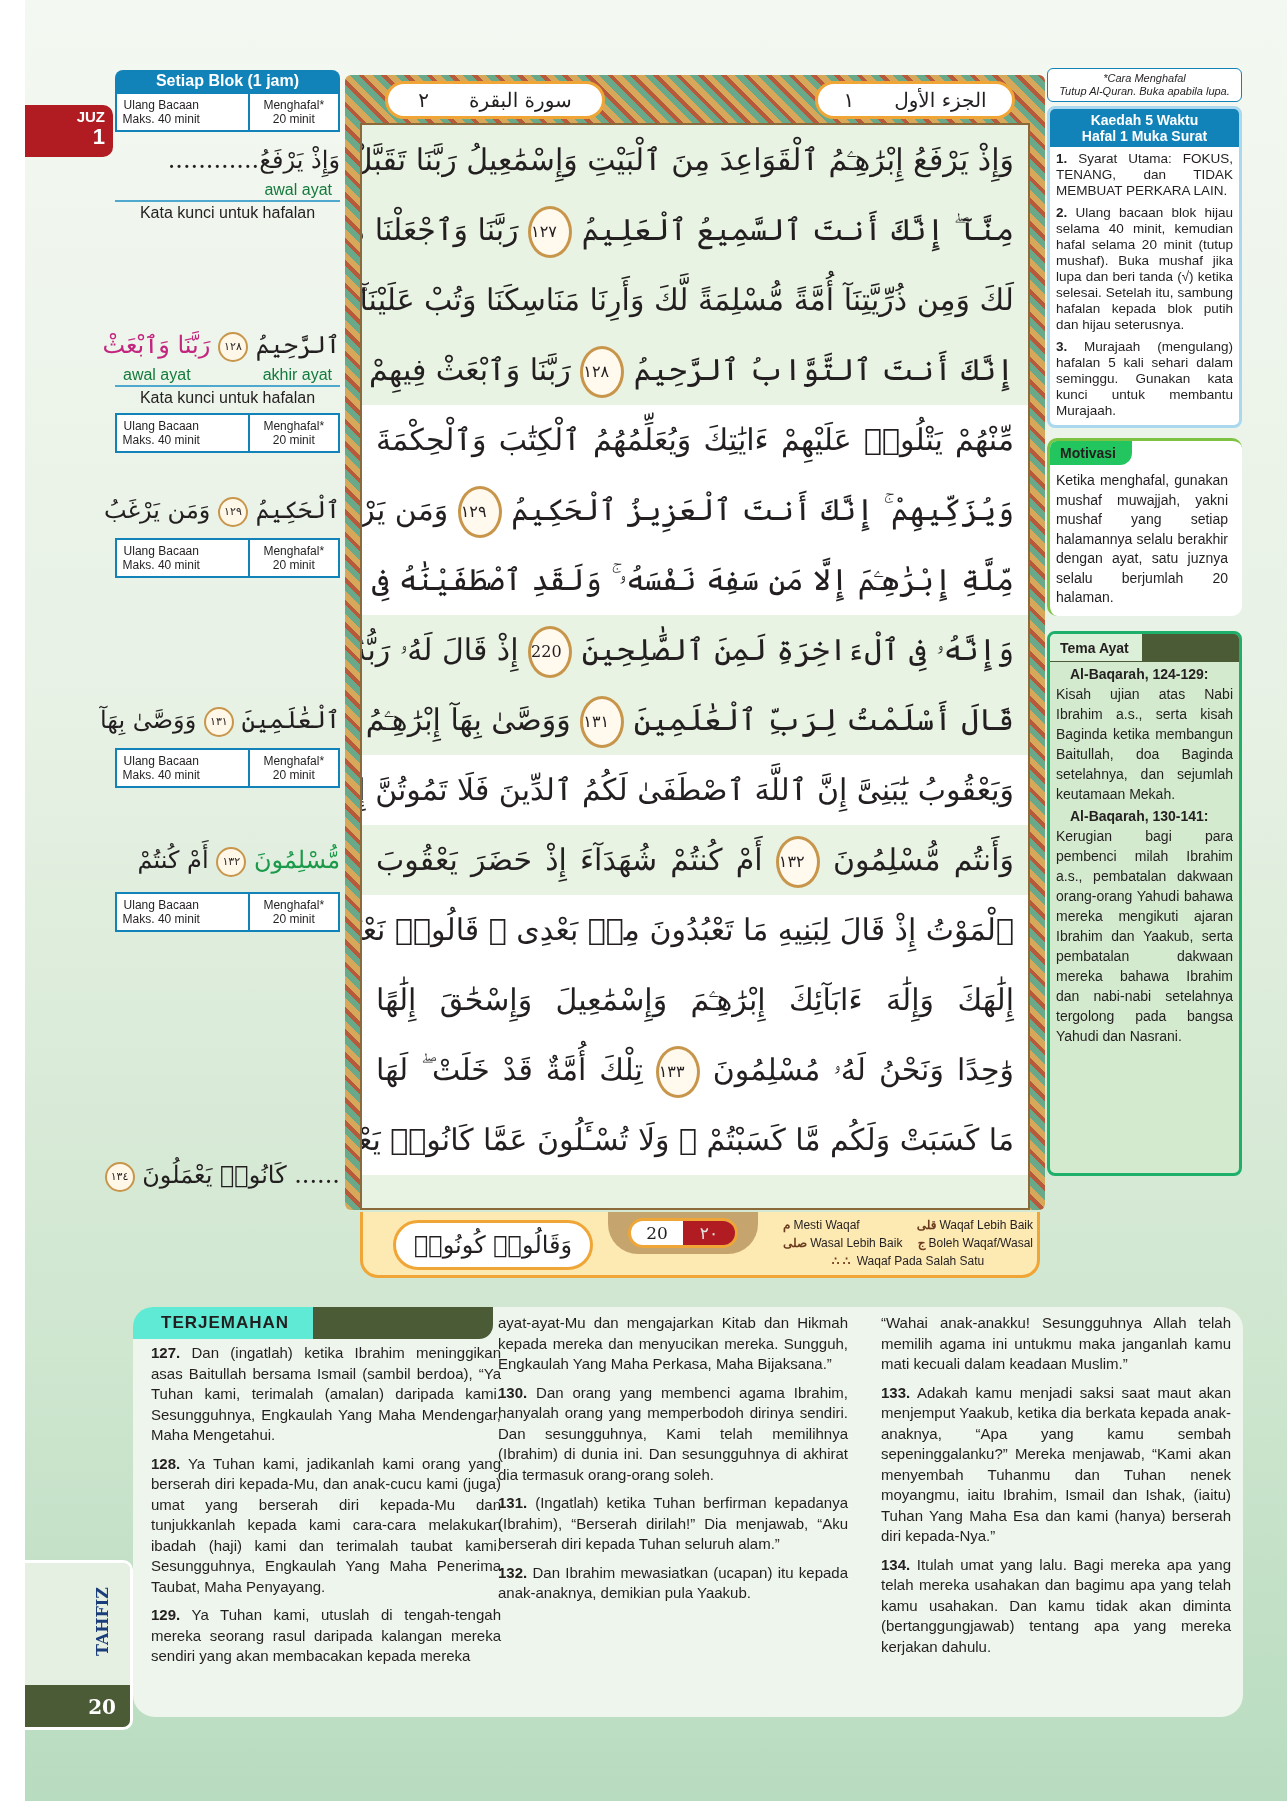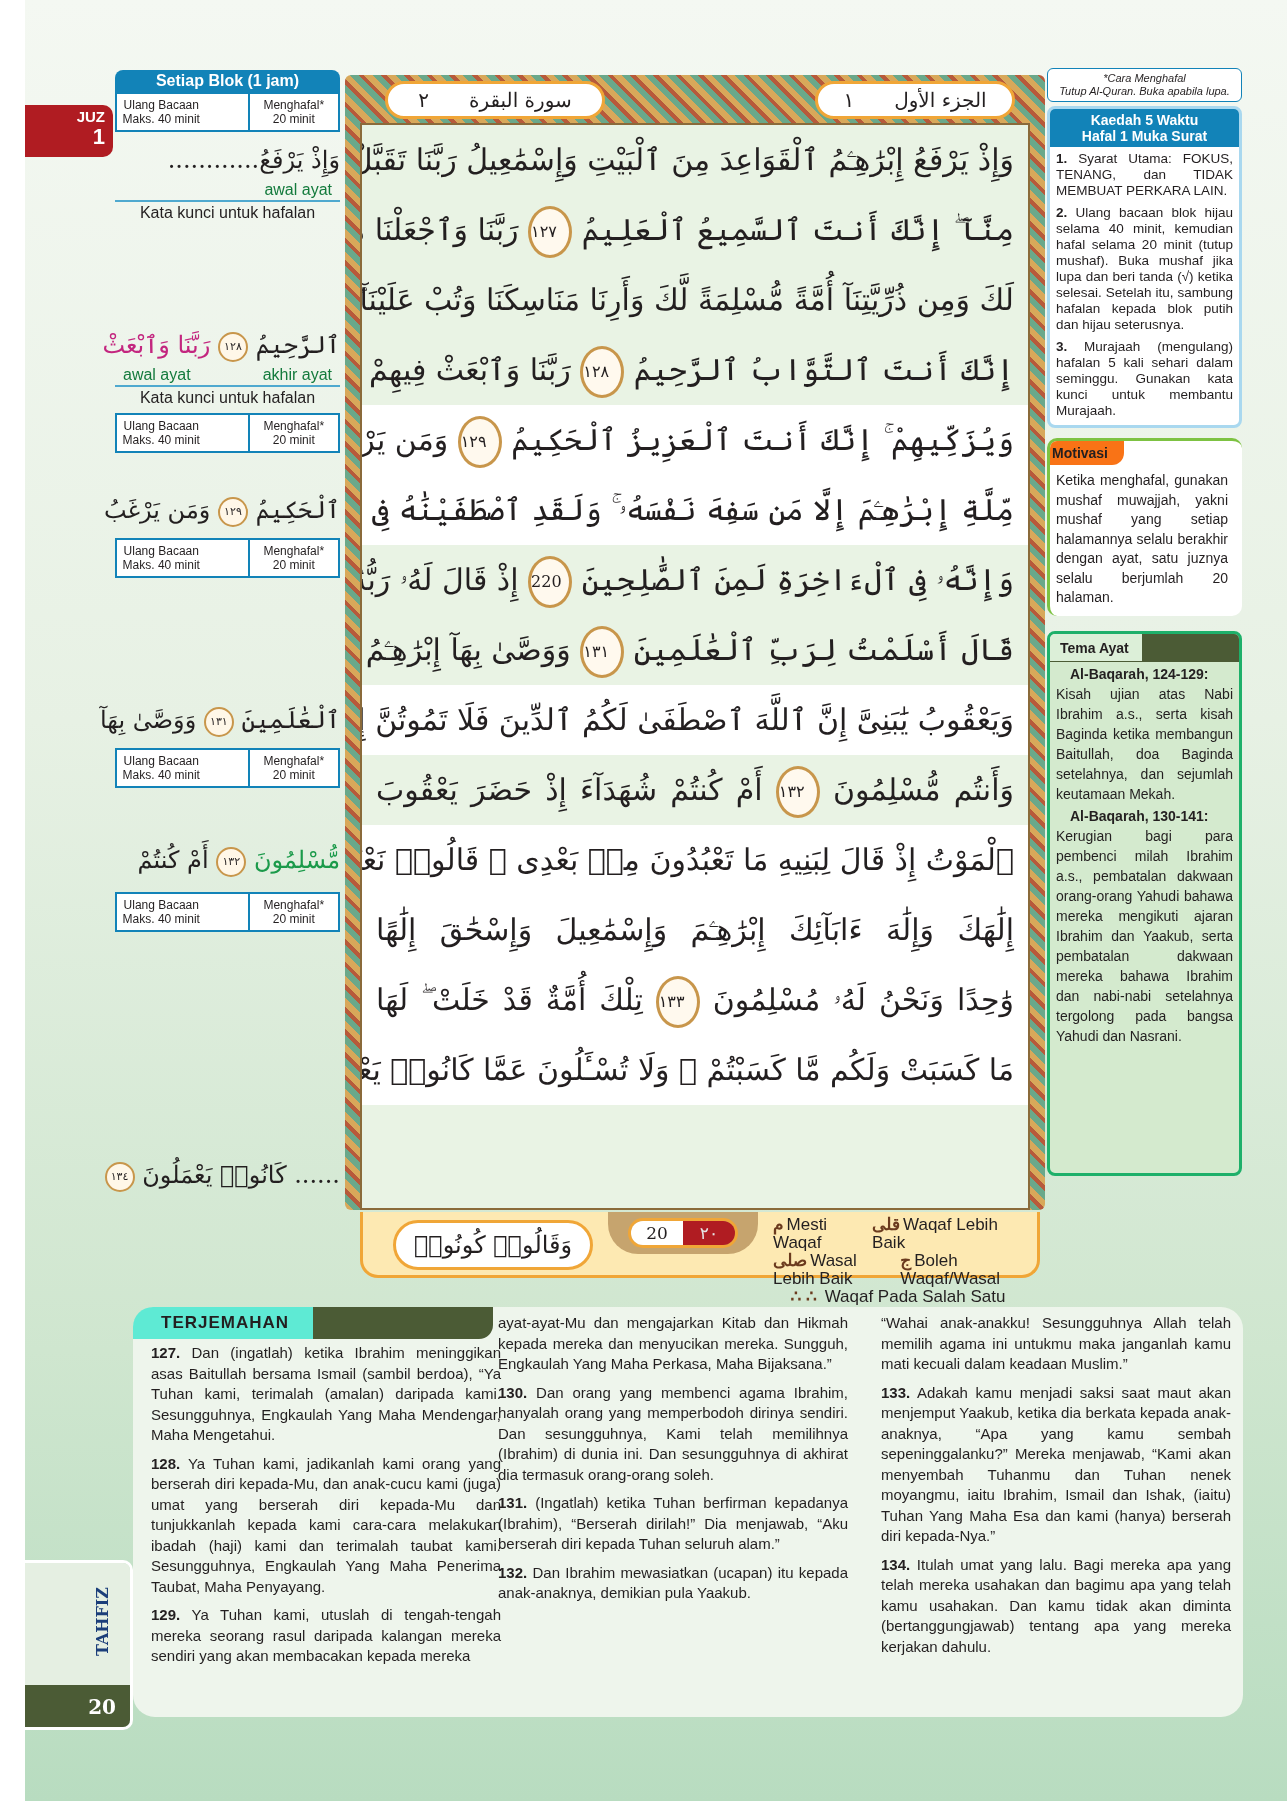--- a/index.html
+++ b/index.html
@@ -84,34 +84,34 @@
   }
   .page-num-box {
     position: absolute; left: 245px; top: 0; width: 150px; height: 42px;
     background: #c6a46e; border-radius: 0 0 30px 30px;
   }
   .page-num-pill {
     position: absolute; left: 20px; top: 6px; width: 110px; height: 30px; border: 3px solid #f0a637; border-radius: 15px; overflow: hidden; display: flex;
   }
   .page-num-pill .latin { flex: 1; background: #fff; text-align: center; font-family: "DejaVu Serif", serif; font-size: 17px; line-height: 24px; }
   .page-num-pill .arabic { flex: 1; background: #b01c22; color: #e5e5e5; text-align: center; font-family: "DejaVu Serif", serif; font-size: 17px; line-height: 24px; }
-  .waqaf-legend { position: absolute; left: 410px; top: 4px; width: 250px; font-family: "Liberation Sans", sans-serif; font-size: 17px; line-height: 18px; color: #231f20; }
+  .waqaf-legend { position: absolute; left: 420px; top: 4px; width: 250px; font-family: "Liberation Sans", sans-serif; font-size: 12px; line-height: 18px; color: #231f20; }
   .waqaf-legend .row { display: flex; justify-content: space-between; }
   .waqaf-legend .row.center { justify-content: center; }
   .waqaf-legend .sym { color: #6b3b1e; font-weight: bold; margin-right: 3px; }
 
   
   .right-col { position: absolute; left: 1047px; top: 68px; width: 195px; }
   .note-box { border: 1.5px solid #1283b8; border-radius: 6px; background: #fff; text-align: center; font-family: "Liberation Sans", sans-serif; font-style: italic; font-size: 11px; line-height: 13px; padding: 3px 2px; }
   .kaedah-box { margin-top: 4px; border: 3px solid #a9d8ef; border-radius: 8px; background: #fff; overflow: hidden; }
   .kaedah-title { background: #1283b8; color: #fff; text-align: center; font-family: "Liberation Sans", sans-serif; font-weight: bold; font-size: 14px; line-height: 16px; padding: 3px 0; }
   .kaedah-item { font-family: "Liberation Sans", sans-serif; font-size: 13.5px; line-height: 16px; padding: 4px 6px 2px 6px; text-align: justify; color: #231f20; }
   .kaedah-item b { font-weight: bold; }
   .motivasi-box { margin-top: 10px; background: #fff; border-radius: 10px; border-top: 3px solid #7dc242; border-left: 3px solid #7dc242; overflow: hidden; padding-bottom: 8px; }
-  .motivasi-title { display: inline-block; background: #f97316; font-family: "Liberation Sans", sans-serif; font-weight: bold; font-size: 14px; padding: 4px 16px 4px 2px; border-radius: 0 0 12px 0; }
+  .motivasi-title { display: inline-block; background: #22c55e; font-family: "Liberation Sans", sans-serif; font-weight: bold; font-size: 14px; padding: 4px 16px 4px 10px; border-radius: 0 0 12px 0; }
   .motivasi-text { font-family: "Liberation Sans", sans-serif; font-size: 14px; line-height: 19.5px; padding: 6px 14px 0 6px; text-align: justify; }
   .tema-box { margin-top: 15px; background: #d4eace; border: 3px solid #1eb06a; border-radius: 8px; overflow: hidden; height: 545px; }
   .tema-head { display: flex; height: 28px; }
   .tema-title { background: #dcefd8; font-family: "Liberation Sans", sans-serif; font-weight: bold; font-size: 14px; line-height: 28px; padding: 0 10px; width: 92px; border-bottom: 1px solid #4b5b35; }
   .tema-head .fill { flex: 1; background: #4b5b35; }
   .tema-sub { font-family: "Liberation Sans", sans-serif; font-weight: bold; font-size: 14px; line-height: 20px; padding: 2px 6px 0 20px; }
   .tema-text { font-family: "Liberation Sans", sans-serif; font-size: 14px; line-height: 20px; padding: 0 6px; text-align: justify; }
 
   
   .terj-box { position: absolute; left: 133px; top: 1307px; width: 1110px; height: 410px; background: #eef5ec; border-radius: 22px 22px 22px 22px; }
@@ -205,20 +205,21 @@
   </div>
   <div class="header-cartouche juz">
     <span>الجزء الأول</span>
     <span>١</span>
   </div>
   <div class="quran-inner" id="quran-lines">
       <div class="quran-line"><span>وَإِذْ يَرْفَعُ إِبْرَٰهِـۧمُ ٱلْقَوَاعِدَ مِنَ ٱلْبَيْتِ وَإِسْمَٰعِيلُ رَبَّنَا تَقَبَّلْ</span></div>
       <div class="quran-line"><span>مِنَّآ ۖ إِنَّكَ أَنتَ ٱلسَّمِيعُ ٱلْعَلِيمُ</span> <span class="ayah-marker">١٢٧</span> <span>رَبَّنَا وَٱجْعَلْنَا مُسْلِمَيْنِ</span></div>
       <div class="quran-line"><span>لَكَ وَمِن ذُرِّيَّتِنَآ أُمَّةً مُّسْلِمَةً لَّكَ وَأَرِنَا مَنَاسِكَنَا وَتُبْ عَلَيْنَآ ۖ</span></div>
       <div class="quran-line"><span>إِنَّكَ أَنتَ ٱلتَّوَّابُ ٱلرَّحِيمُ</span> <span class="ayah-marker">١٢٨</span> <span>رَبَّنَا وَٱبْعَثْ فِيهِمْ رَسُولًا</span></div>
+      <div class="quran-line white"><span>مِّنْهُمْ يَتْلُوا۟ عَلَيْهِمْ ءَايَٰتِكَ وَيُعَلِّمُهُمُ ٱلْكِتَٰبَ وَٱلْحِكْمَةَ</span></div>
       <div class="quran-line white"><span>وَيُزَكِّيهِمْ ۚ إِنَّكَ أَنتَ ٱلْعَزِيزُ ٱلْحَكِيمُ</span> <span class="ayah-marker">١٢٩</span> <span>وَمَن يَرْغَبُ عَن</span></div>
       <div class="quran-line white"><span>مِّلَّةِ إِبْرَٰهِـۧمَ إِلَّا مَن سَفِهَ نَفْسَهُۥ ۚ وَلَقَدِ ٱصْطَفَيْنَٰهُ فِى ٱلدُّنْيَا ۖ</span></div>
       <div class="quran-line"><span>وَإِنَّهُۥ فِى ٱلْءَاخِرَةِ لَمِنَ ٱلصَّٰلِحِينَ</span> <span class="ayah-marker">220</span> <span>إِذْ قَالَ لَهُۥ رَبُّهُۥٓ أَسْلِمْ ۖ</span></div>
       <div class="quran-line"><span>قَالَ أَسْلَمْتُ لِرَبِّ ٱلْعَٰلَمِينَ</span> <span class="ayah-marker">١٣١</span> <span>وَوَصَّىٰ بِهَآ إِبْرَٰهِـۧمُ بَنِيهِ</span></div>
       <div class="quran-line white"><span>وَيَعْقُوبُ يَٰبَنِىَّ إِنَّ ٱللَّهَ ٱصْطَفَىٰ لَكُمُ ٱلدِّينَ فَلَا تَمُوتُنَّ إِلَّا</span></div>
       <div class="quran-line"><span>وَأَنتُم مُّسْلِمُونَ</span> <span class="ayah-marker">١٣٢</span> <span>أَمْ كُنتُمْ شُهَدَآءَ إِذْ حَضَرَ يَعْقُوبَ</span></div>
       <div class="quran-line white"><span>ٱلْمَوْتُ إِذْ قَالَ لِبَنِيهِ مَا تَعْبُدُونَ مِنۢ بَعْدِى ۖ قَالُوا۟ نَعْبُدُ</span></div>
       <div class="quran-line white"><span>إِلَٰهَكَ وَإِلَٰهَ ءَابَآئِكَ إِبْرَٰهِـۧمَ وَإِسْمَٰعِيلَ وَإِسْحَٰقَ إِلَٰهًا</span></div>
       <div class="quran-line white"><span>وَٰحِدًا وَنَحْنُ لَهُۥ مُسْلِمُونَ</span> <span class="ayah-marker">١٣٣</span> <span>تِلْكَ أُمَّةٌ قَدْ خَلَتْ ۖ لَهَا</span></div>
       <div class="quran-line white"><span>مَا كَسَبَتْ وَلَكُم مَّا كَسَبْتُمْ ۖ وَلَا تُسْـَٔلُونَ عَمَّا كَانُوا۟ يَعْمَلُونَ</span> </div>

